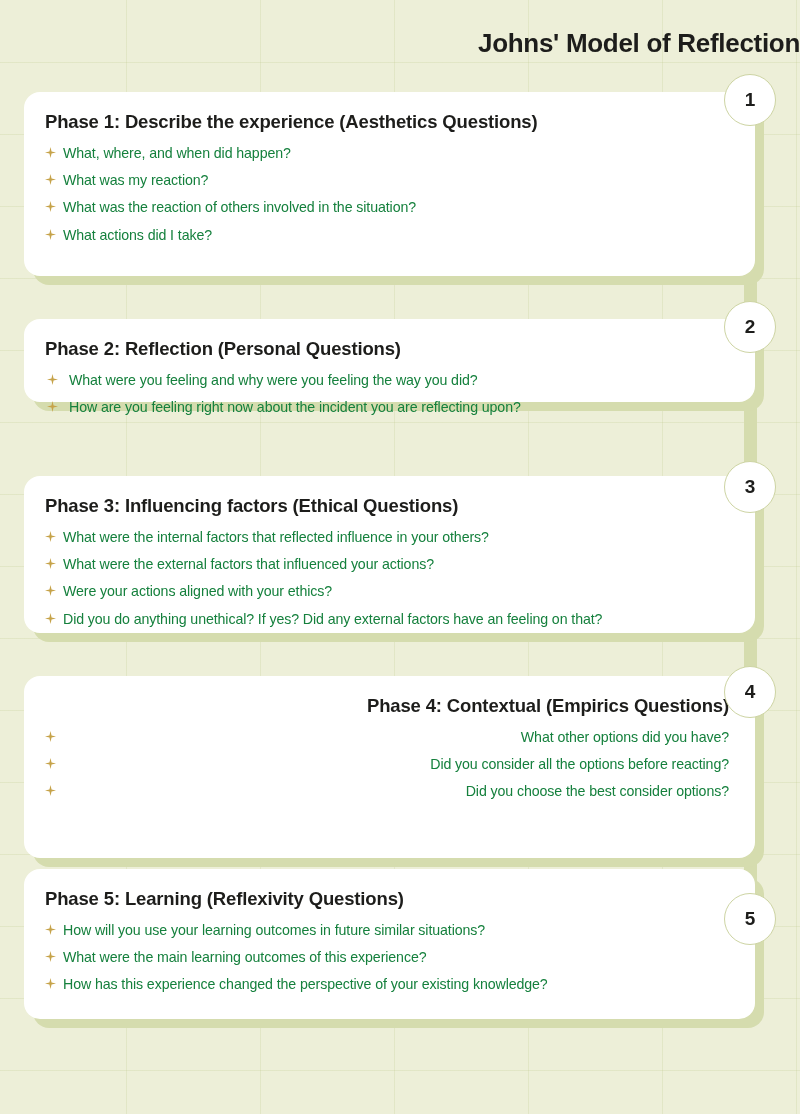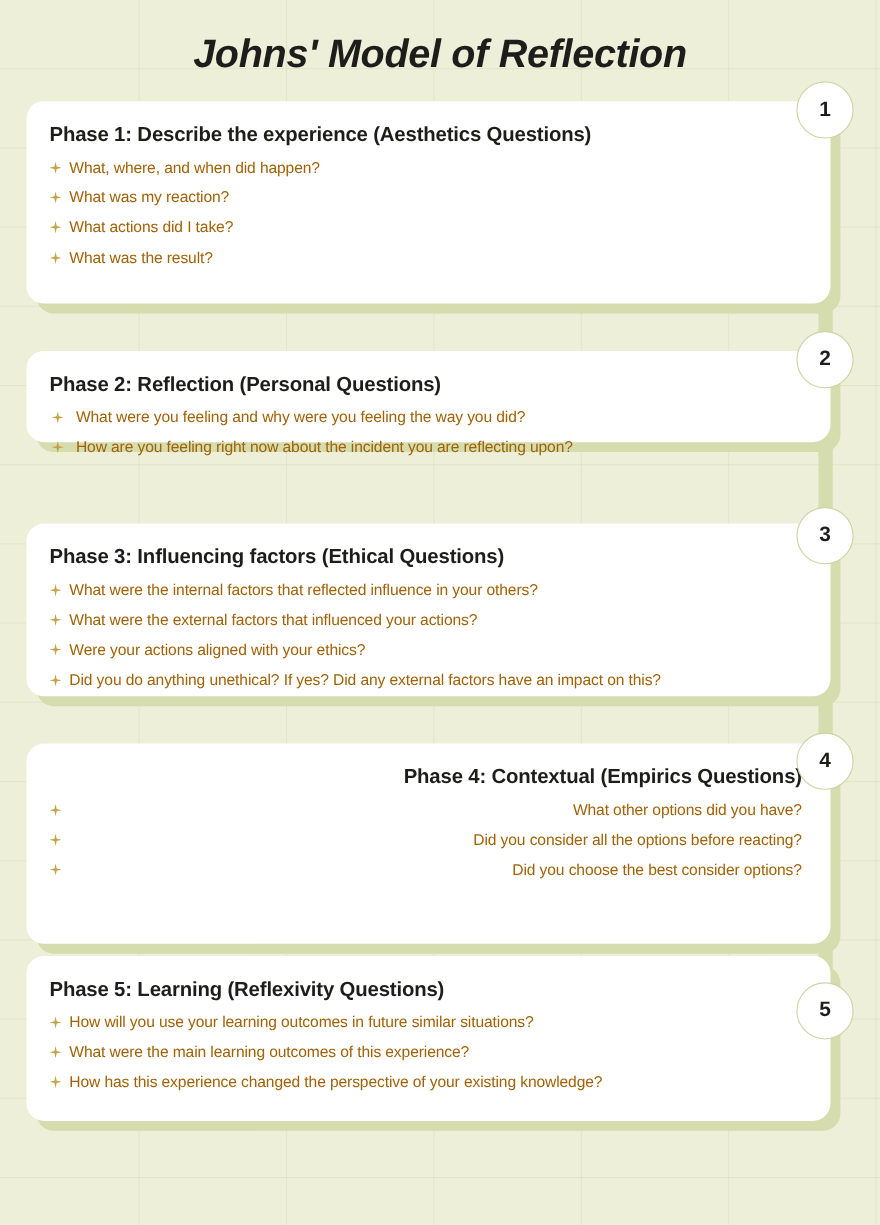--- a/index.html
+++ b/index.html
@@ -27,26 +27,25 @@
     background-position: -8px 62px;
     overflow: hidden;
   }
 
   
   .title {
     position: absolute;
     top: 28px;
     left: 0;
     width: 800px;
-    text-align: center;
-    font-size: 36px;
+    text-align: right;
+    font-size: 26px;
     font-weight: bold;
     letter-spacing: -0.3px;
     color: #1d1d1b;
-    font-style: italic;
   }
 
   
   .spine {
     position: absolute;
     left: 744px;
     width: 13px;
     background: #d5dcae;
     z-index: 1;
   }
@@ -91,21 +90,21 @@
   .q-list {
     list-style: none;
     margin: 0;
     padding: 0;
   }
   .q-item {
     display: flex;
     align-items: flex-start;
     margin: 0 0 8px 0;
     font-size: 14.2px;
-    color: #a16207;
+    color: #15803d;
     line-height: 1.35;
     letter-spacing: -0.1px;
   }
   .q-item:last-child { margin-bottom: 0; }
   .bullet {
     flex: 0 0 auto;
     width: 11px;
     height: 11px;
     margin-top: 3px;
     margin-right: 7px;
@@ -166,29 +165,29 @@
                 </svg>
               </span>
               <span class="q-text">What was my reaction?</span>
             </li>
             <li class="q-item">
               <span class="bullet">
                 <svg width="11" height="11" viewBox="0 0 11 11" aria-hidden="true">
                   <path d="M5.5 0 L6.55 4.45 L11 5.5 L6.55 6.55 L5.5 11 L4.45 6.55 L0 5.5 L4.45 4.45 Z" fill="#c6a34a"></path>
                 </svg>
               </span>
+              <span class="q-text">What was the reaction of others involved in the situation?</span>
+            </li>
+            <li class="q-item">
+              <span class="bullet">
+                <svg width="11" height="11" viewBox="0 0 11 11" aria-hidden="true">
+                  <path d="M5.5 0 L6.55 4.45 L11 5.5 L6.55 6.55 L5.5 11 L4.45 6.55 L0 5.5 L4.45 4.45 Z" fill="#c6a34a"></path>
+                </svg>
+              </span>
               <span class="q-text">What actions did I take?</span>
-            </li>
-            <li class="q-item">
-              <span class="bullet">
-                <svg width="11" height="11" viewBox="0 0 11 11" aria-hidden="true">
-                  <path d="M5.5 0 L6.55 4.45 L11 5.5 L6.55 6.55 L5.5 11 L4.45 6.55 L0 5.5 L4.45 4.45 Z" fill="#c6a34a"></path>
-                </svg>
-              </span>
-              <span class="q-text">What was the result?</span>
             </li>
           </ul>
         </div>
       </div>
       <div class="phase" style="top: 319px; height: 92px;">
         <div class="card-shadow"></div>
         <div class="card">
           <div class="phase-title">Phase 2: Reflection (Personal Questions)</div>
           <ul class="q-list indent">
             <li class="q-item">
@@ -238,21 +237,21 @@
                 </svg>
               </span>
               <span class="q-text">Were your actions aligned with your ethics?</span>
             </li>
             <li class="q-item">
               <span class="bullet">
                 <svg width="11" height="11" viewBox="0 0 11 11" aria-hidden="true">
                   <path d="M5.5 0 L6.55 4.45 L11 5.5 L6.55 6.55 L5.5 11 L4.45 6.55 L0 5.5 L4.45 4.45 Z" fill="#c6a34a"></path>
                 </svg>
               </span>
-              <span class="q-text">Did you do anything unethical? If yes? Did any external factors have an impact on this?</span>
+              <span class="q-text">Did you do anything unethical? If yes? Did any external factors have an feeling on that?</span>
             </li>
           </ul>
         </div>
       </div>
       <div class="phase" style="top: 676px; height: 191px; text-align: right;">
         <div class="card-shadow"></div>
         <div class="card">
           <div class="phase-title">Phase 4: Contextual (Empirics Questions)</div>
           <ul class="q-list">
             <li class="q-item">

